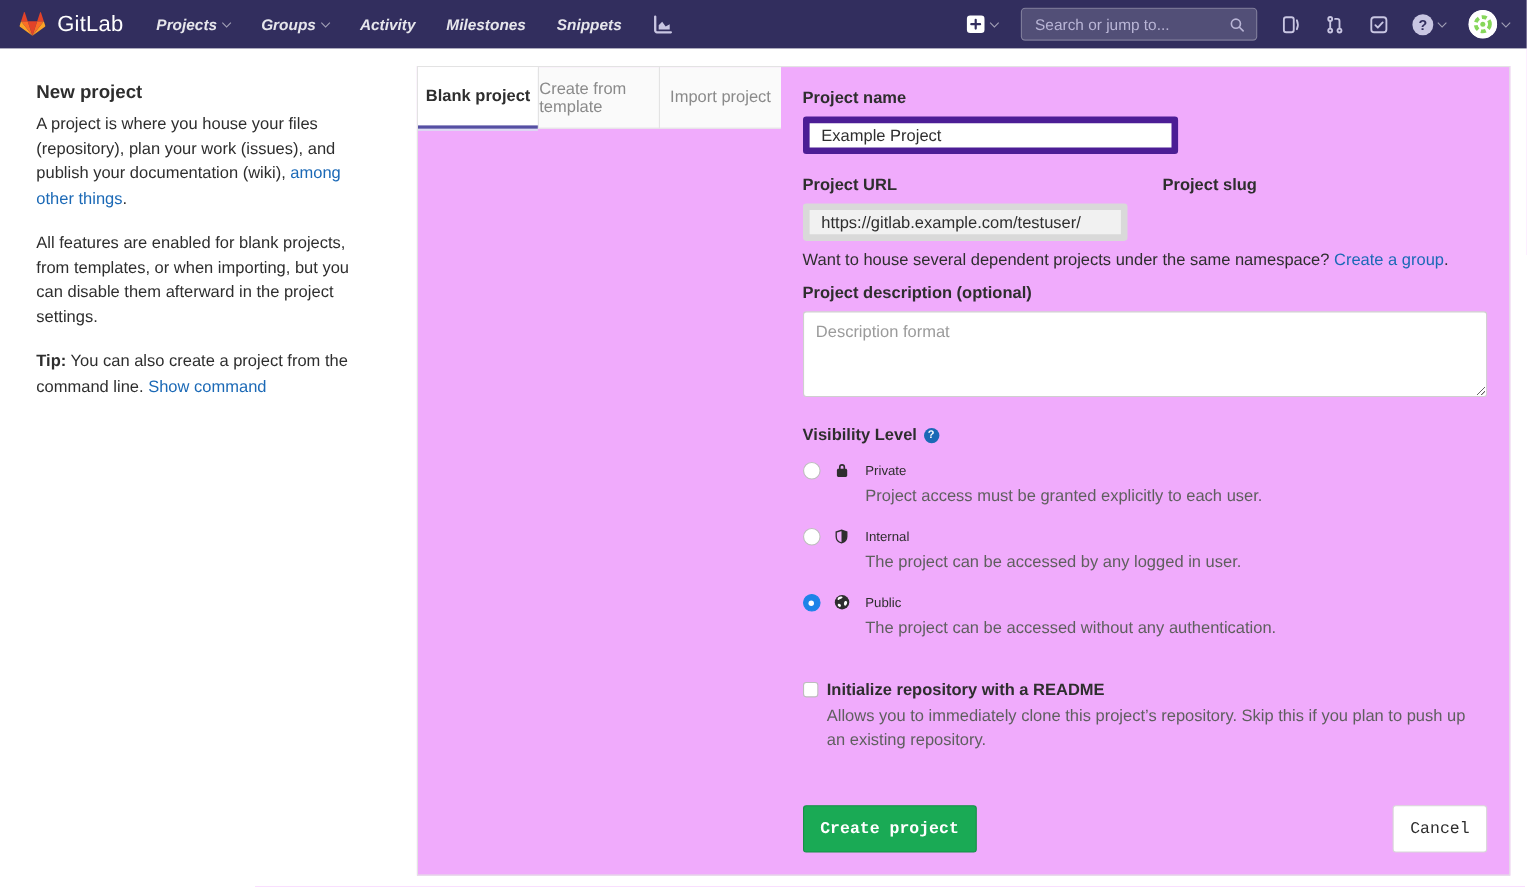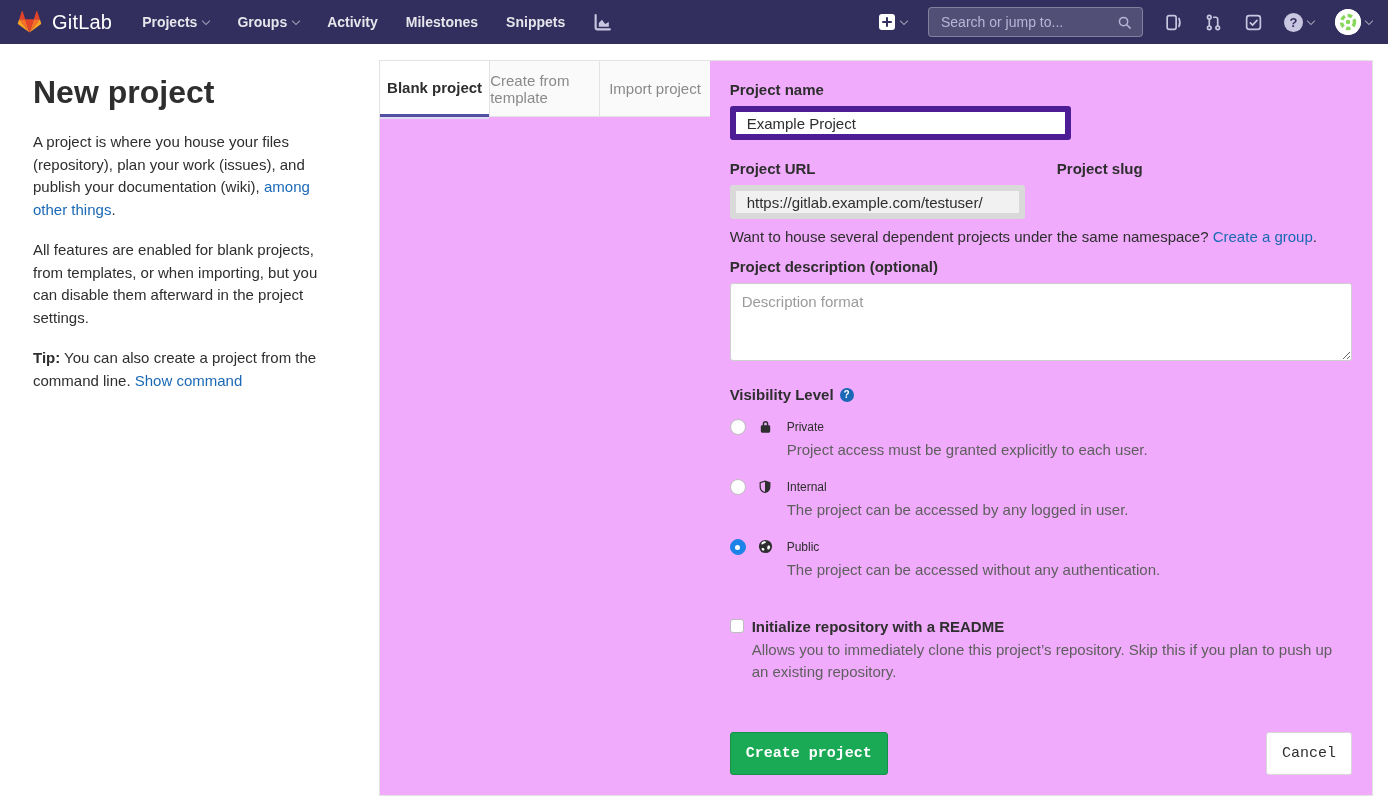--- a/index.html
+++ b/index.html
@@ -16,21 +16,21 @@
   .navbar {
     height: 44px; background: #322e5e;
     display: flex; align-items: center;
     padding: 0 16px;
   }
   .brand { display: flex; align-items: center; gap: 9px; margin-right: 30px; cursor: pointer; }
   .brand-text { color: #fff; font-size: 20px; font-weight: 500; letter-spacing: .2px; }
   .nav-items { display: flex; align-items: center; gap: 28px; }
   .nav-item {
     color: rgba(255,255,255,.88); font-size: 14px; font-weight: 600;
-    display: flex; align-items: center; gap: 6px; cursor: pointer; white-space: nowrap;
+    display: flex; align-items: center; gap: 6px; cursor: pointer; white-space: nowrap; font-style: italic;
   }
   .caret {
     width: 6px; height: 6px; display: inline-block; margin-top: -3px;
     border-right: 1.6px solid rgba(255,255,255,.55);
     border-bottom: 1.6px solid rgba(255,255,255,.55);
     transform: rotate(45deg);
   }
   .nav-icon-btn { display: flex; align-items: center; gap: 5px; cursor: pointer; }
   .nav-right { margin-left: auto; display: flex; align-items: center; gap: 21px; }
   .search-box {
@@ -49,21 +49,21 @@
     display: flex; align-items: center; justify-content: center;
   }
   .avatar {
     width: 26px; height: 26px; border-radius: 50%; background: #fff;
     display: flex; align-items: center; justify-content: center; overflow: hidden;
   }
 
   
   .page { display: flex; align-items: flex-start; }
   .sidebar { width: 375px; flex: 0 0 375px; padding: 30px 40px 0 33px; }
-  .sidebar h1 { font-size: 32px; font-weight: 600; margin: 0 0 20px; color: #2e2e2e; }
+  .sidebar h1 { font-size: 17px; font-weight: 600; margin: 0 0 8px; color: #2e2e2e; }
   .sidebar p { font-size: 15px; line-height: 22.5px; margin: 0 0 18px; color: #2e2e2e; }
 
   .panel {
     flex: 1; margin: 16px 15px 0 4px; min-height: 736px;
     border: 1px solid #e3e3e3; background: #f0abfc;
     display: flex; flex-direction: row;
   }
   .tabs { display: flex; height: 56px; background: #fafafa; }
   .tab {
     flex: 1; display: flex; align-items: center; justify-content: center;

